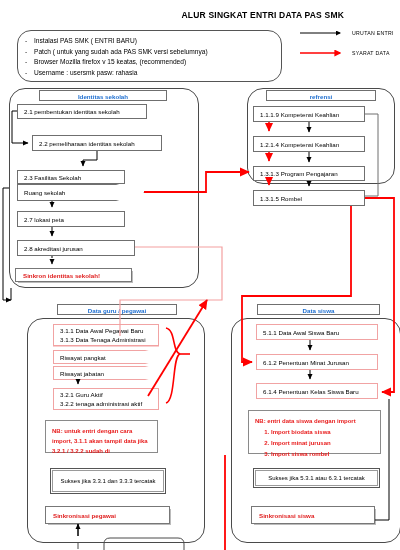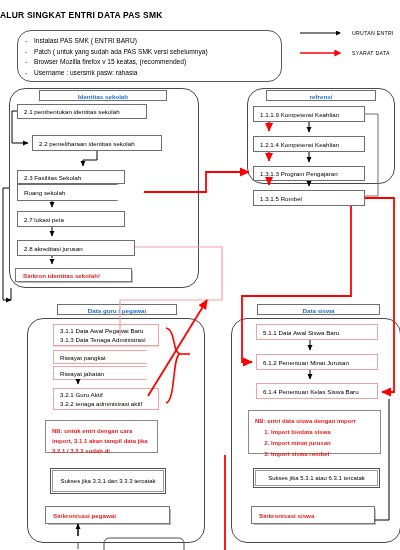--- a/index.html
+++ b/index.html
@@ -6,21 +6,21 @@
   body{
     width:400px;height:550px;position:relative;overflow:hidden;
     font-family:"Liberation Sans","DejaVu Sans",sans-serif;
     color:#000;
   }
   #root{position:relative;width:400px;height:550px;}
   .abs{position:absolute;box-sizing:border-box;}
 
   
   .title{
-    left:0;top:10px;width:344px;text-align:left;
+    left:0;top:10px;width:344px;text-align:right;
     font-size:8.5px;font-weight:bold;letter-spacing:.2px;
   }
 
   
   .intro{
     left:17px;top:30px;width:265px;height:52px;
     border:1px solid #555;border-radius:14px;background:#fff;
   }
   .intro ul{margin:0;padding:5px 0 0 0;list-style:none;}
   .intro li{

